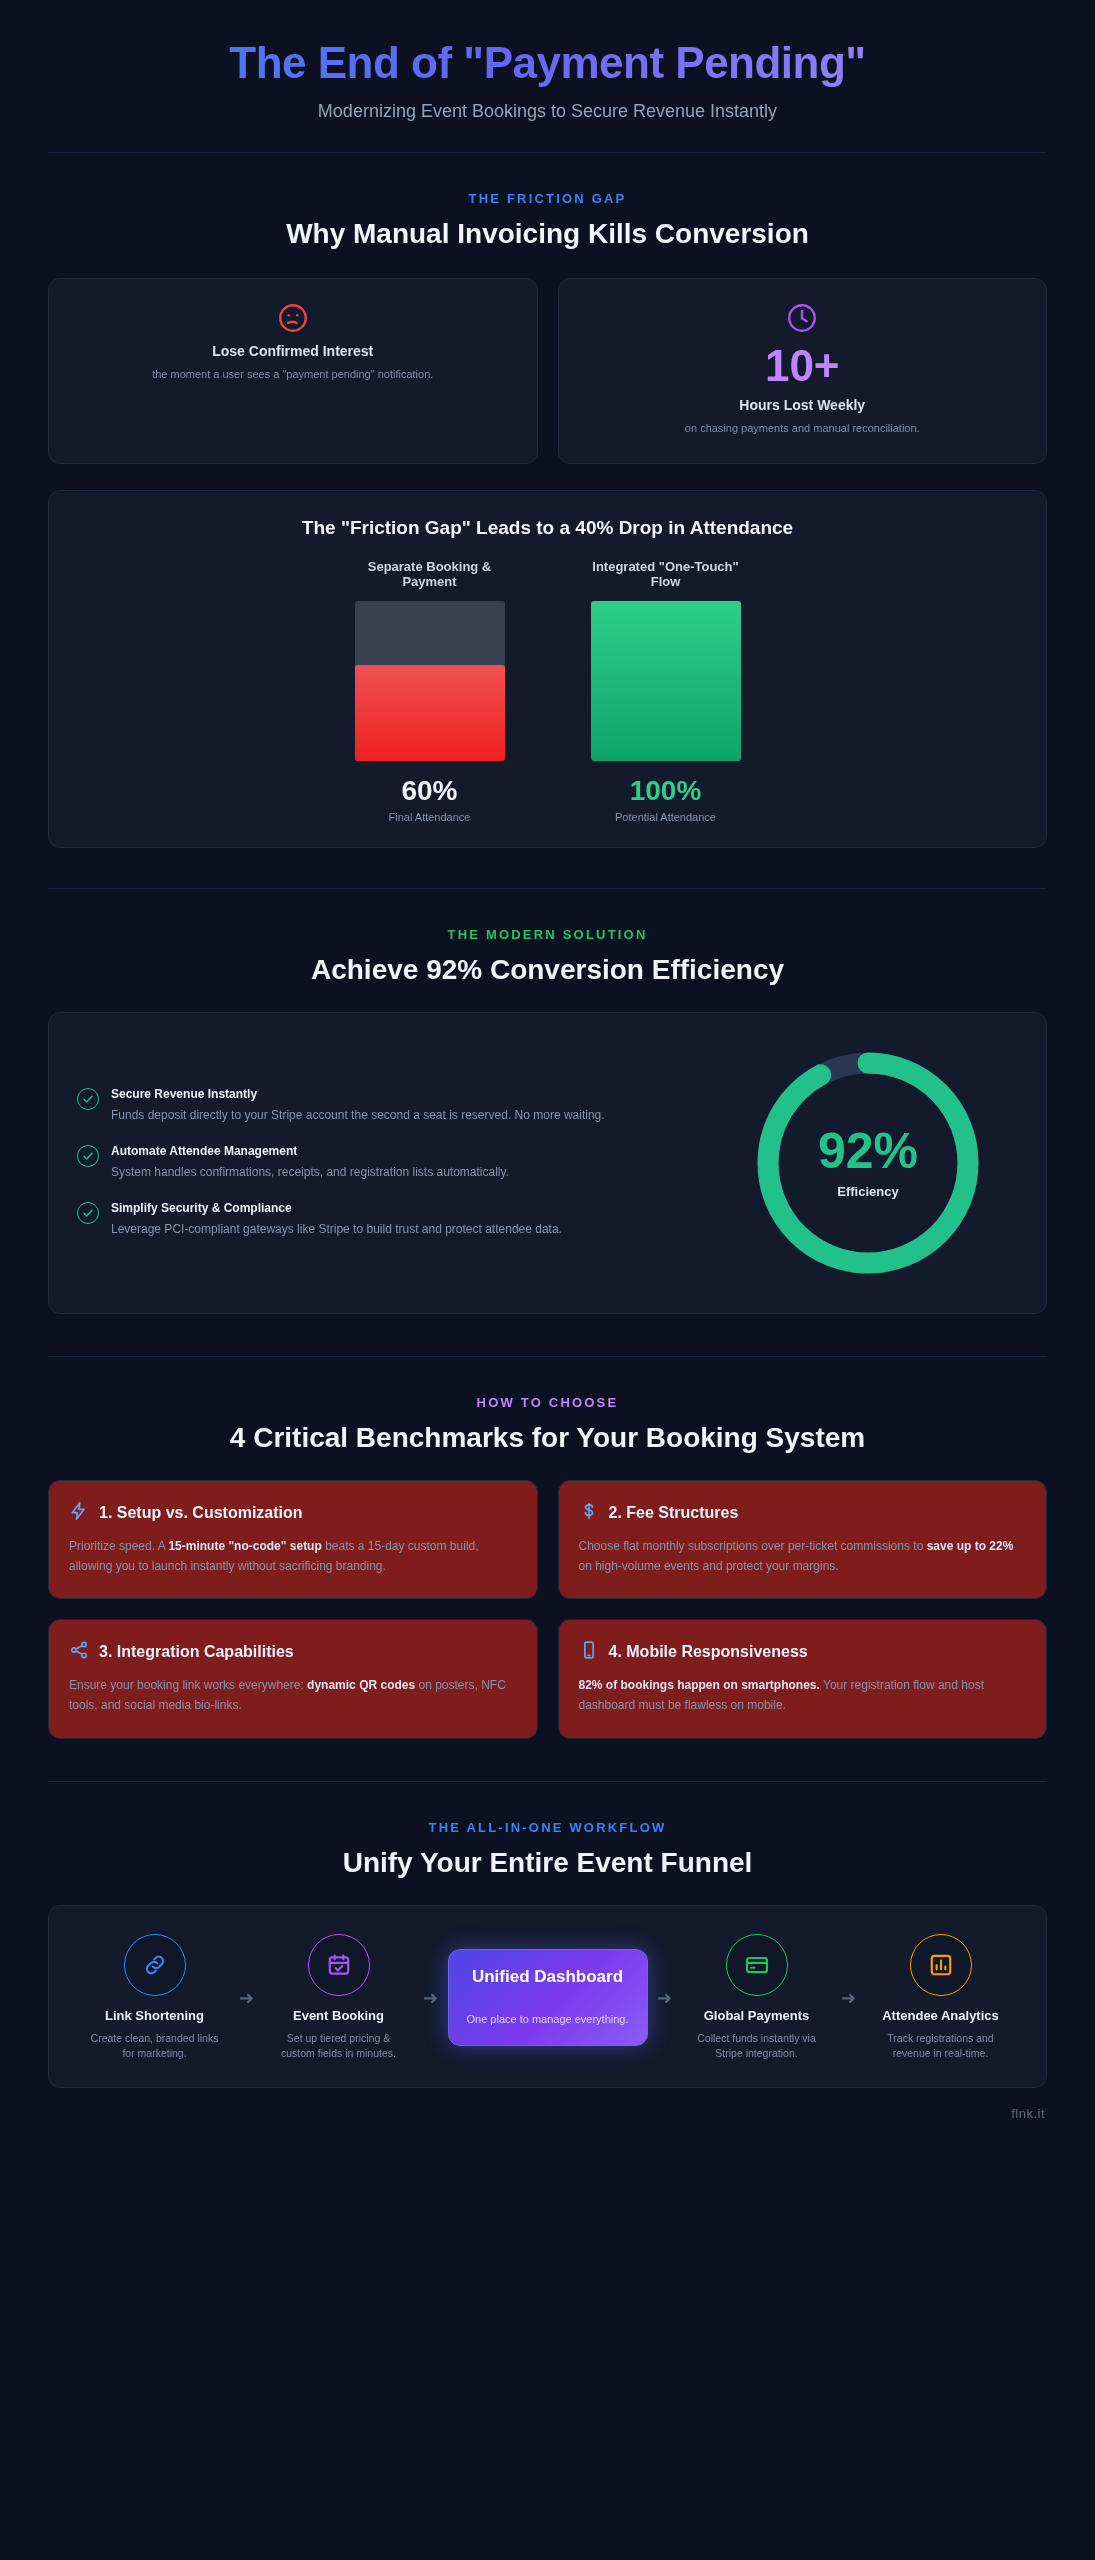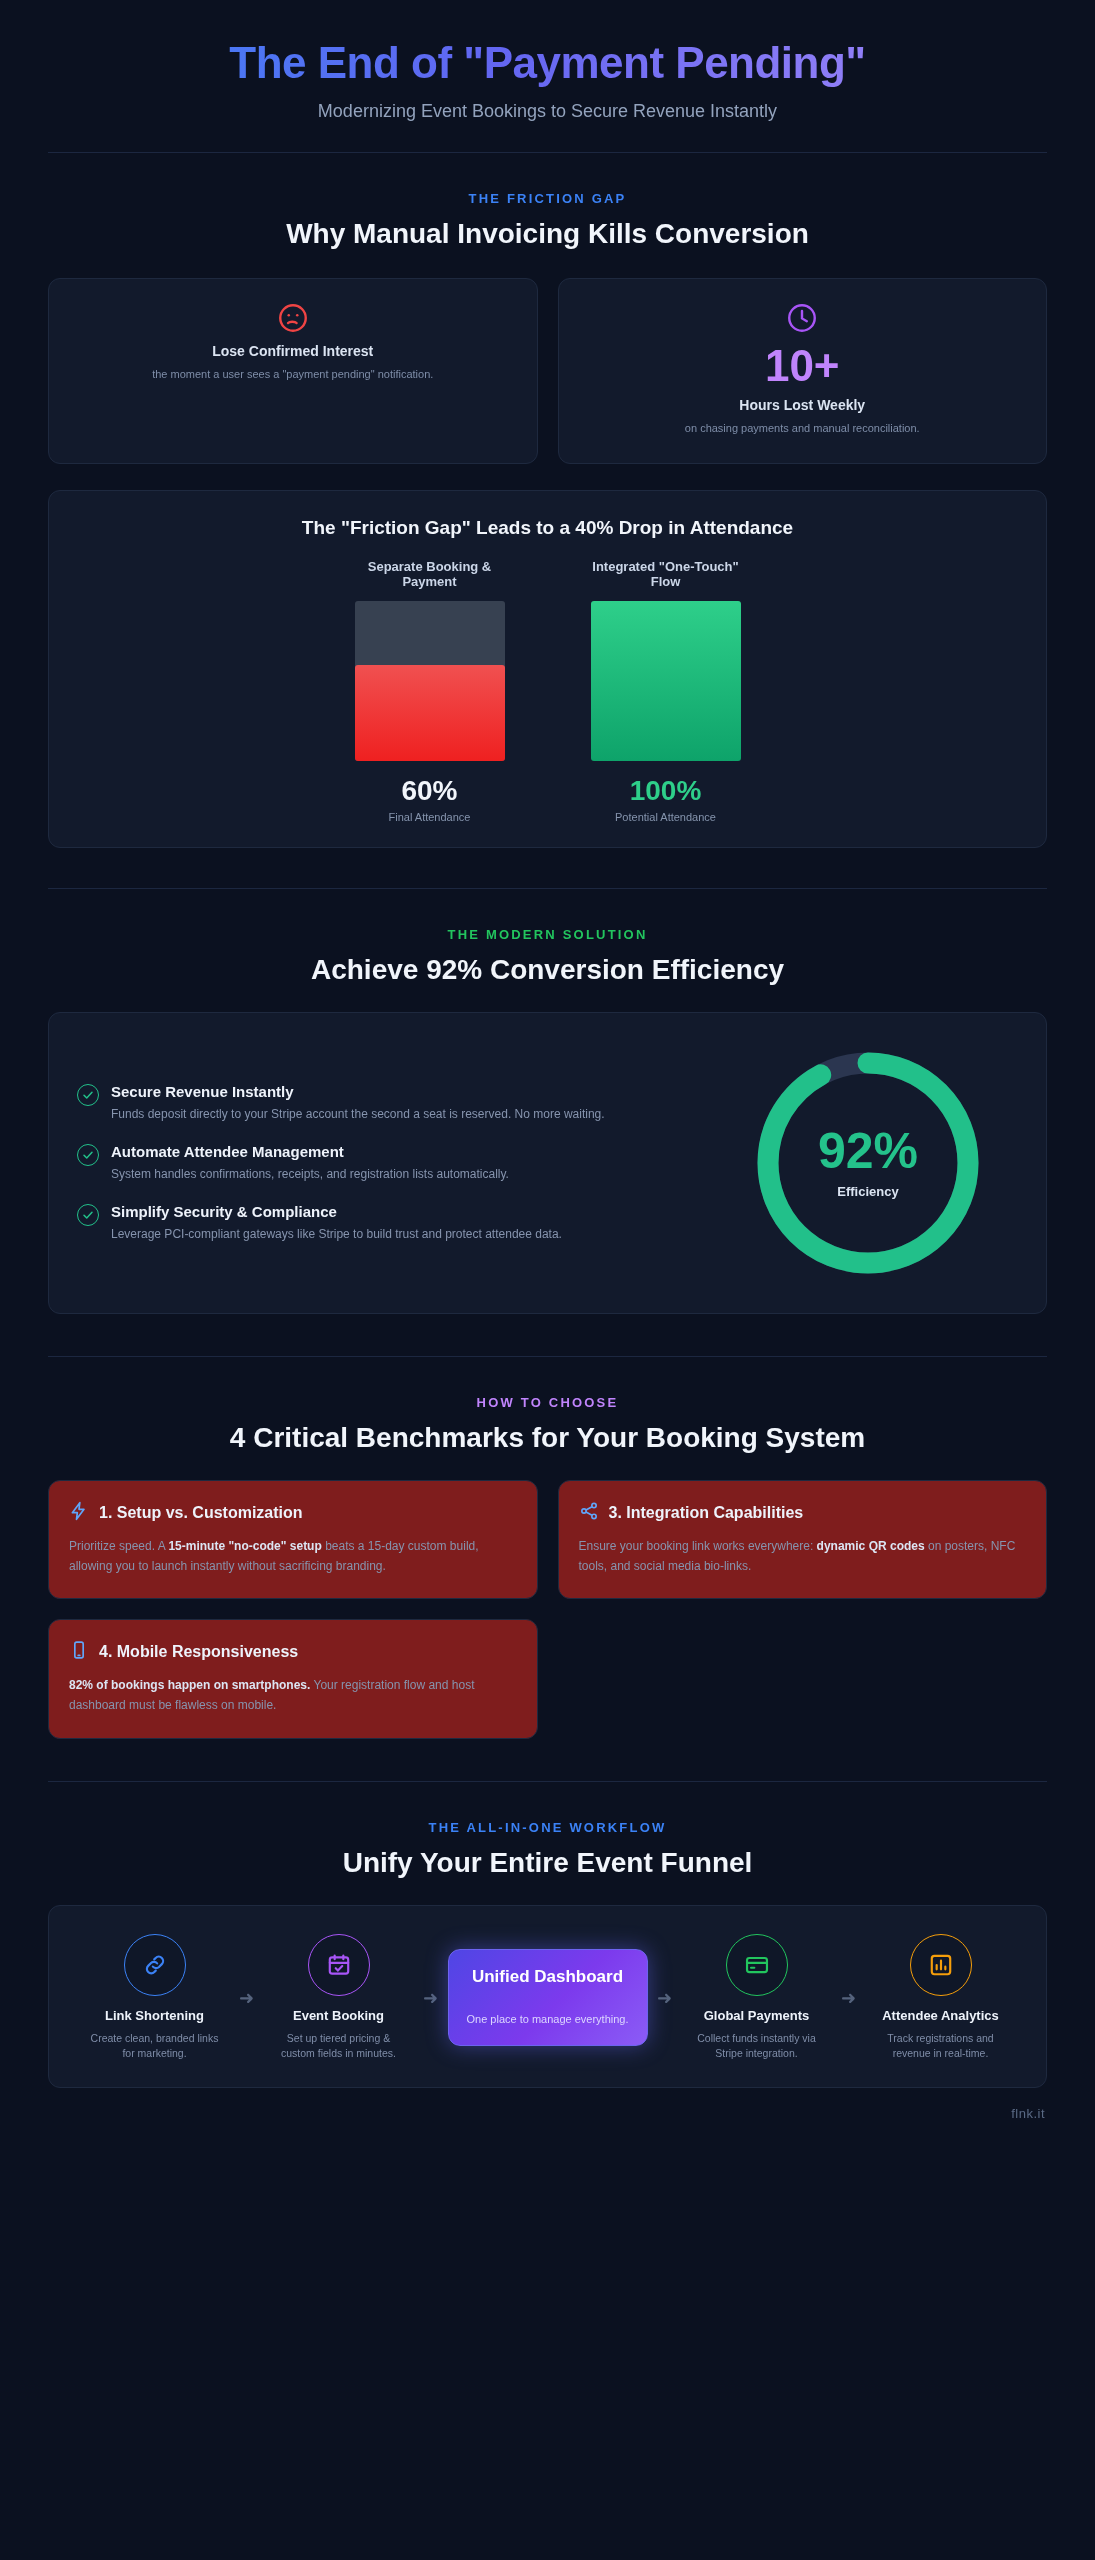--- a/index.html
+++ b/index.html
@@ -136,21 +136,21 @@
   .sol-item { display: flex; gap: 12px; margin-bottom: 20px; }
   .sol-item:last-child { margin-bottom: 0; }
   .check {
     width: 22px; height: 22px; flex: 0 0 22px;
     border-radius: 50%;
     border: 1.6px solid #22c08a;
     display: flex; align-items: center; justify-content: center;
     margin-top: 1px;
   }
   .check svg { display:block; }
-  .sol-h { font-size: 15px; font-weight: bold; color: #eef3fb; }
+  .sol-h { font-size: 12px; font-weight: bold; color: #eef3fb; }
   .sol-p { font-size: 12px; color: #8694ae; margin-top: 5px; line-height: 1.5; }
   .donut-wrap { flex: 0 0 300px; display: flex; justify-content: center; }
   .donut { position: relative; width: 240px; height: 240px; }
   .donut-center {
     position: absolute; inset: 0;
     display: flex; flex-direction: column;
     align-items: center; justify-content: center;
   }
   .donut-val { font-size: 50px; font-weight: bold; color: #24c28b; line-height: 1; }
   .donut-lbl { font-size: 13px; font-weight: bold; color: #dbe4f2; margin-top: 8px; }
@@ -363,20 +363,32 @@
           <span>
             <svg width="20" height="20" viewBox="0 0 24 24" fill="none" stroke="#60a5fa" stroke-width="2" stroke-linejoin="round">
                 <path d="M13 2L4 14h6l-1 8 9-12h-6l1-8z"></path>
               </svg>
           </span>
           <span class="bench-title">1. Setup vs. Customization</span>
         </div>
         <div class="bench-body">Prioritize speed. A <b>15-minute "no-code" setup</b> beats a 15-day custom build, allowing you to launch instantly without sacrificing branding.</div>
       </div>
 
+      <div class="bench-card">
+        <div class="bench-head">
+          <span>
+            <svg width="20" height="20" viewBox="0 0 24 24" fill="none" stroke="#60a5fa" stroke-width="2" stroke-linecap="round">
+                <path d="M12 3v18"></path>
+                <path d="M16 7.5c0-1.9-1.8-2.9-4-2.9s-4 1-4 2.9 1.6 2.6 4 3.2 4.2 1.3 4.2 3.3-2 3-4.2 3-4.2-1-4.2-3"></path>
+              </svg>
+          </span>
+          <span class="bench-title">2. Fee Structures</span>
+        </div>
+        <div class="bench-body">Choose flat monthly subscriptions over per-ticket commissions to <b>save up to 22%</b> on high-volume events and protect your margins.</div>
+      </div>
 
       <div class="bench-card">
         <div class="bench-head">
           <span>
             <svg width="20" height="20" viewBox="0 0 24 24" fill="none" stroke="#60a5fa" stroke-width="2">
                 <circle cx="18" cy="5.5" r="2.6"></circle>
                 <circle cx="18" cy="18.5" r="2.6"></circle>
                 <circle cx="6" cy="12" r="2.6"></circle>
                 <path d="M8.4 10.7l7.2-3.7M8.4 13.3l7.2 3.7"></path>
               </svg>

